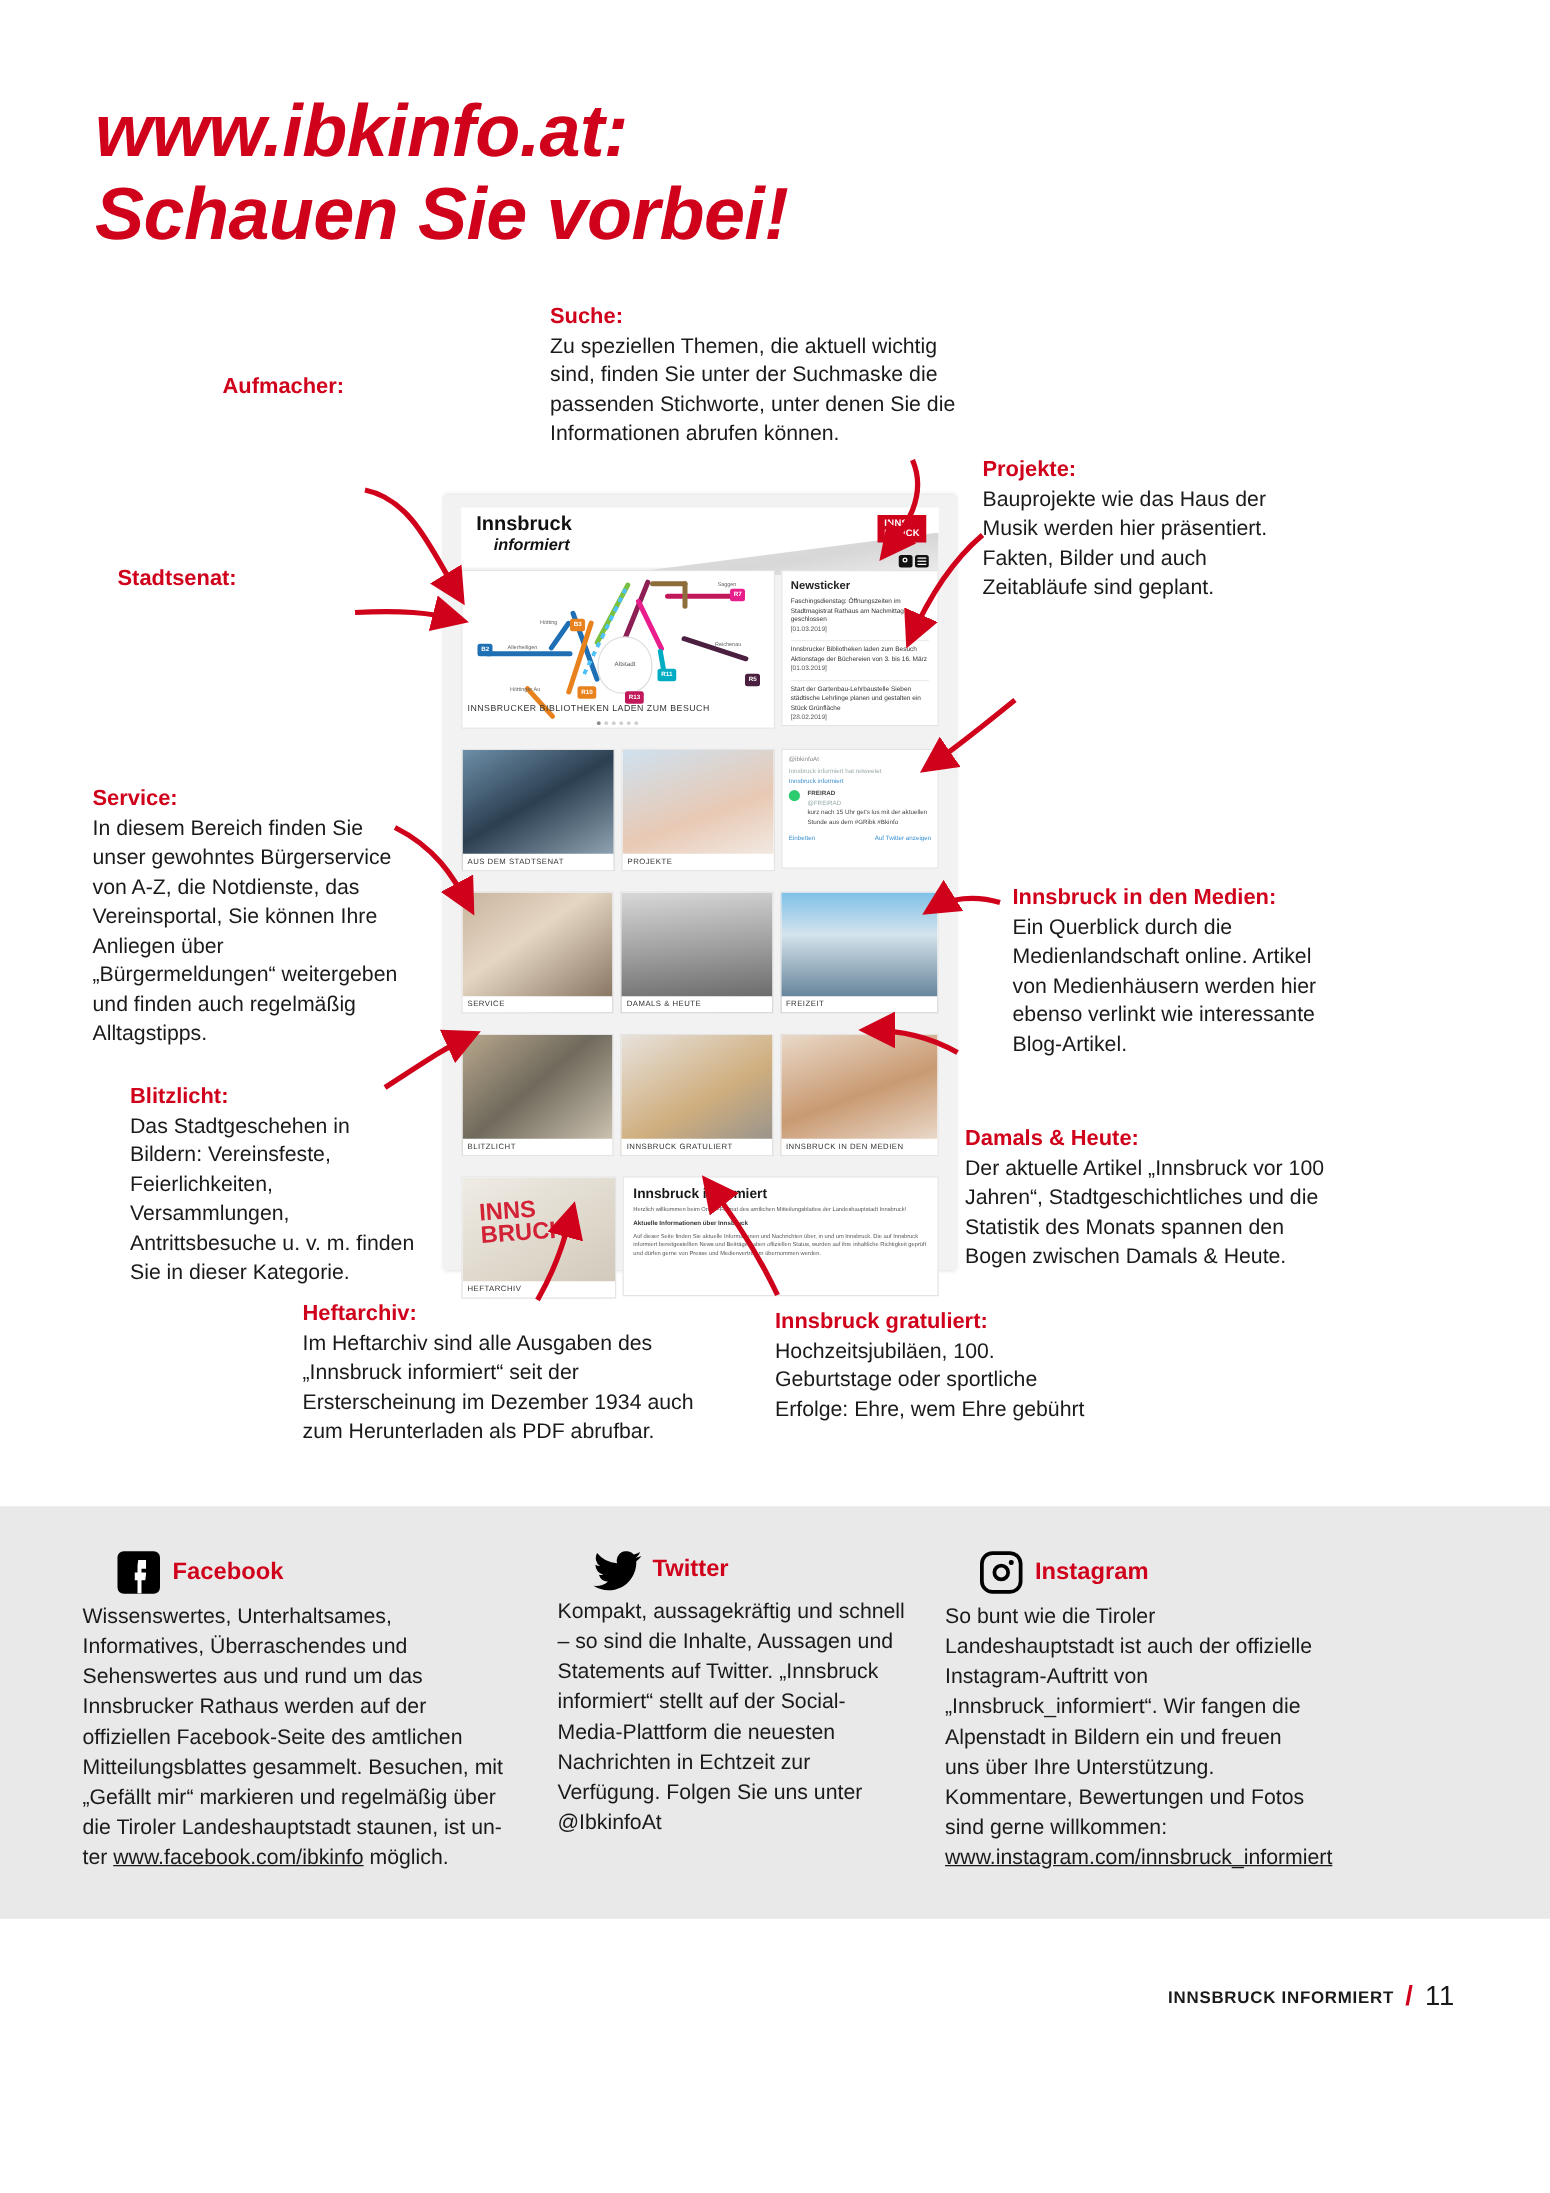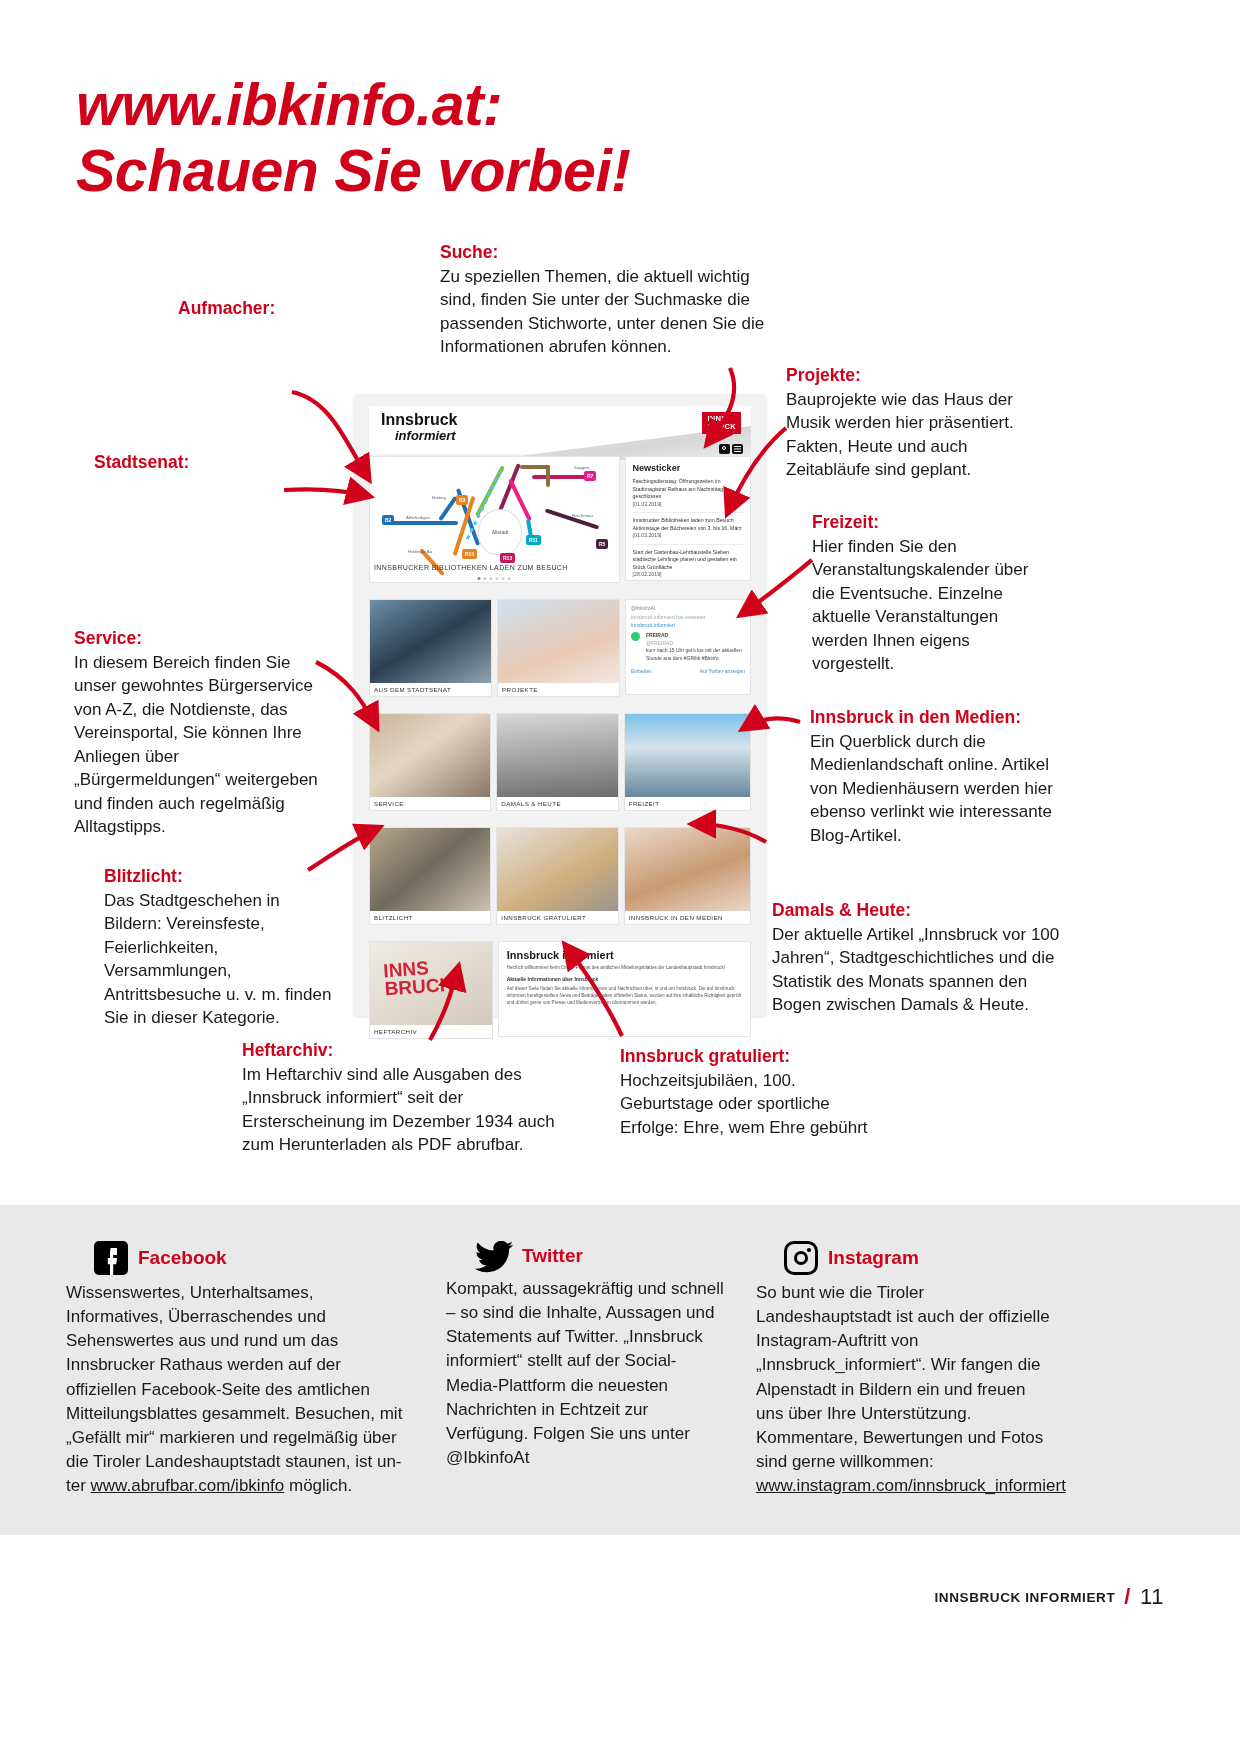--- a/index.html
+++ b/index.html
@@ -153,31 +153,27 @@
     <div class="ttl">Aufmacher:</div>
   </div>
 
   <div class="ann" style="left:440px;top:242px;width:330px;">
     <div class="ttl">Suche:</div>
     <p>Zu speziellen Themen, die aktuell wichtig sind, finden Sie unter der Suchmaske die passenden Stichworte, unter denen Sie die Informationen abrufen können.</p>
   </div>
 
   <div class="ann" style="left:786px;top:365px;width:260px;">
     <div class="ttl">Projekte:</div>
-    <p>Bauprojekte wie das Haus der Musik werden hier präsentiert. Fakten, Heute und auch Zeitabläufe sind geplant.</p>
+    <p>Bauprojekte wie das Haus der Musik werden hier präsentiert. Fakten, Bilder und auch Zeitabläufe sind geplant.</p>
   </div>
 
   <div class="ann" style="left:94px;top:452px;width:230px;">
     <div class="ttl">Stadtsenat:</div>
   </div>
 
-  <div class="ann" style="left:812px;top:512px;width:236px;">
-    <div class="ttl">Freizeit:</div>
-    <p>Hier finden Sie den Veranstaltungskalender über die Eventsuche. Einzelne aktuelle Veranstaltungen werden Ihnen eigens vorgestellt.</p>
-  </div>
 
   <div class="ann" style="left:74px;top:628px;width:250px;">
     <div class="ttl">Service:</div>
     <p>In diesem Bereich finden Sie unser gewohntes Bürgerservice von A-Z, die Notdienste, das Vereinsportal, Sie können Ihre Anliegen über „Bürgermeldungen“ weitergeben und finden auch regelmäßig Alltagstipps.</p>
   </div>
 
   <div class="ann" style="left:810px;top:707px;width:250px;">
     <div class="ttl">Innsbruck in den Medien:</div>
     <p>Ein Querblick durch die Medienlandschaft online. Artikel von Medienhäusern werden hier ebenso verlinkt wie interessante Blog-Artikel.</p>
   </div>
@@ -386,21 +382,21 @@
     </g>
   </svg>
 
   <div class="social">
 
     <div class="scol" style="left:66px;width:348px;">
       <div class="shead">
         <span class="ficon"></span>
         <span class="sname">Facebook</span>
       </div>
-      <p><span>Wissenswertes, Unterhaltsames, Informatives, Überraschendes und Sehenswertes aus und rund um das Innsbrucker Rathaus werden auf der offiziellen Facebook-Seite des amtlichen Mitteilungsblattes gesammelt. Besuchen, mit „Gefällt mir“ markieren und regelmäßig über die Tiroler Landeshauptstadt staunen, ist un-ter </span><a href="#">www.abrufbar.com/ibkinfo</a><span> möglich.</span></p>
+      <p><span>Wissenswertes, Unterhaltsames, Informatives, Überraschendes und Sehenswertes aus und rund um das Innsbrucker Rathaus werden auf der offiziellen Facebook-Seite des amtlichen Mitteilungsblattes gesammelt. Besuchen, mit „Gefällt mir“ markieren und regelmäßig über die Tiroler Landeshauptstadt staunen, ist un-ter </span><a href="#">www.facebook.com/ibkinfo</a><span> möglich.</span></p>
     </div>
 
     <div class="scol" style="left:446px;width:280px;">
       <div class="shead">
         <span class="ticon">
           <svg width="40" height="32" viewBox="0 0 24 20">
             <path fill="#000" d="M24 2.4a9.6 9.6 0 0 1-2.8.8A4.9 4.9 0 0 0 23.3.4a9.7 9.7 0 0 1-3.1 1.2A4.85 4.85 0 0 0 11.8 6a13.8 13.8 0 0 1-10-5.1 4.9 4.9 0 0 0 1.5 6.5A4.8 4.8 0 0 1 1 6.8v.1a4.85 4.85 0 0 0 3.9 4.8 4.9 4.9 0 0 1-2.2.1 4.86 4.86 0 0 0 4.5 3.4A9.7 9.7 0 0 1 0 17.3a13.7 13.7 0 0 0 7.5 2.2c9 0 13.9-7.4 13.9-13.9l-.01-.6A9.8 9.8 0 0 0 24 2.4z"></path>
           </svg>
         </span>
         <span class="sname">Twitter</span>

